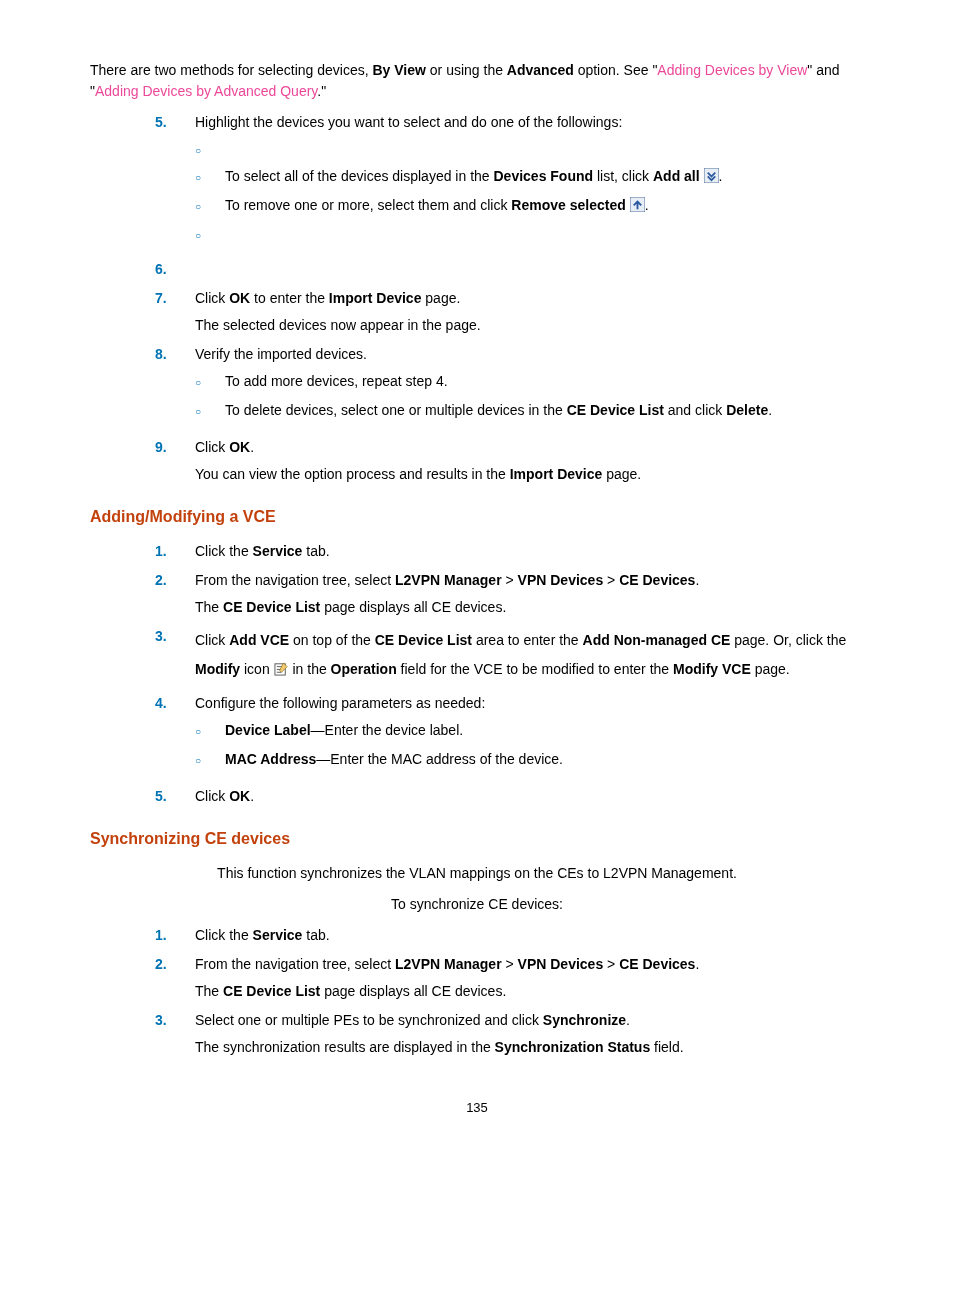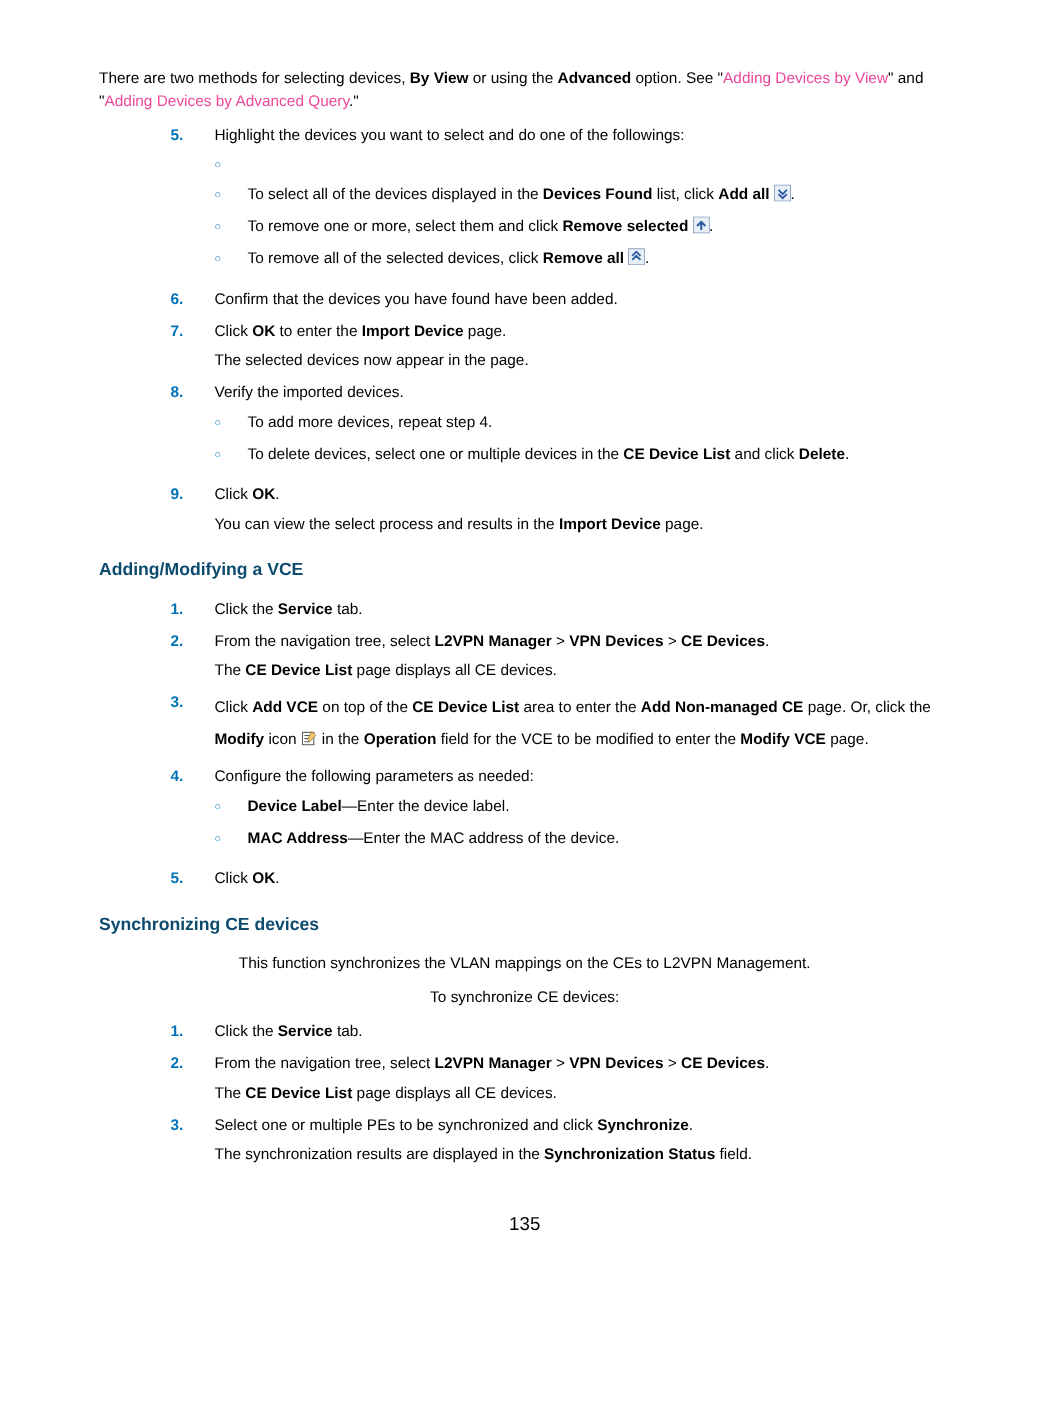--- a/index.html
+++ b/index.html
@@ -20,21 +20,21 @@
       margin-left: 105px;
     }
     a.link {
       color: #ec4899;
       text-decoration: none;
     }
     strong {
       font-weight: bold;
     }
     .heading {
-      color: #0c4a6e;
+      color: #c2410c;
       font-weight: bold;
       font-size: 16px;
       margin-top: 20px;
       margin-bottom: 12px;
     }
     .para {
       margin: 0 0 10px 0;
     }
     ol.numlist {
       list-style: none;
@@ -77,21 +77,21 @@
     .icon {
       display: inline-block;
       width: 15px;
       height: 15px;
       vertical-align: -2px;
     }
     .icon svg { width: 15px; height: 15px; display:block; }
     .page-number {
       text-align: center;
       margin-top: 40px;
-      font-size: 17px;
+      font-size: 13px;
     }
     .sub-para { margin-top: 6px; }
   </style>
 </head>
 <body>
 
 <p class="para content-indent">
   <span>There are two methods for selecting devices, </span><strong>By View</strong><span> or using the </span><strong>Advanced</strong><span> option. See "</span><a class="link">Adding Devices by View</a><span>" and "</span><a class="link">Adding Devices by Advanced Query</a><span>."</span>
 </p>
 
@@ -119,34 +119,26 @@
           <div>
             <span>To remove one or more, select them and click </span><strong>Remove selected</strong>
             <span class="icon"><svg viewBox="0 0 16 16">
                   <rect x="0" y="0" width="16" height="16" fill="#e8eef5" stroke="#4a6a99" stroke-width="1"></rect>
                   <path d="M8 13 L8 6 M4 9 L8 5 L12 9" stroke="#2b5aa0" stroke-width="2" fill="none"></path>
                 </svg></span><span>.</span>
           </div>
         </li>
         <li>
           <span class="circ">○</span>
-          <div>
-            <span>To remove all of the selected devices, click </span><strong>Remove all</strong>
-            <span class="icon"><svg viewBox="0 0 16 16">
-                  <rect x="0" y="0" width="16" height="16" fill="#e8eef5" stroke="#4a6a99" stroke-width="1"></rect>
-                  <path d="M4 11 L8 7 L12 11 M4 7 L8 3 L12 7" stroke="#2b5aa0" stroke-width="1.8" fill="none"></path>
-                </svg></span><span>.</span>
-          </div>
         </li>
       </ul>
     </div>
   </li>
   <li>
     <span class="num">6.</span>
-    <div class="numbody"><span>Confirm that the devices you have found have been added.</span></div>
   </li>
   <li>
     <span class="num">7.</span>
     <div class="numbody">
       <span>Click </span><strong>OK</strong><span> to enter the </span><strong>Import Device</strong><span> page.</span>
       <div class="sub-para">The selected devices now appear in the page.</div>
     </div>
   </li>
   <li>
     <span class="num">8.</span>
@@ -164,21 +156,21 @@
           </div>
         </li>
       </ul>
     </div>
   </li>
   <li>
     <span class="num">9.</span>
     <div class="numbody">
       <span>Click </span><strong>OK</strong><span>.</span>
       <div class="sub-para">
-        <span>You can view the select process and results in the </span><strong>Import Device</strong><span> page.</span>
+        <span>You can view the option process and results in the </span><strong>Import Device</strong><span> page.</span>
       </div>
     </div>
   </li>
 </ol>
 
 <div class="heading">Adding/Modifying a VCE</div>
 
 <ol class="numlist">
   <li>
     <span class="num">1.</span>

